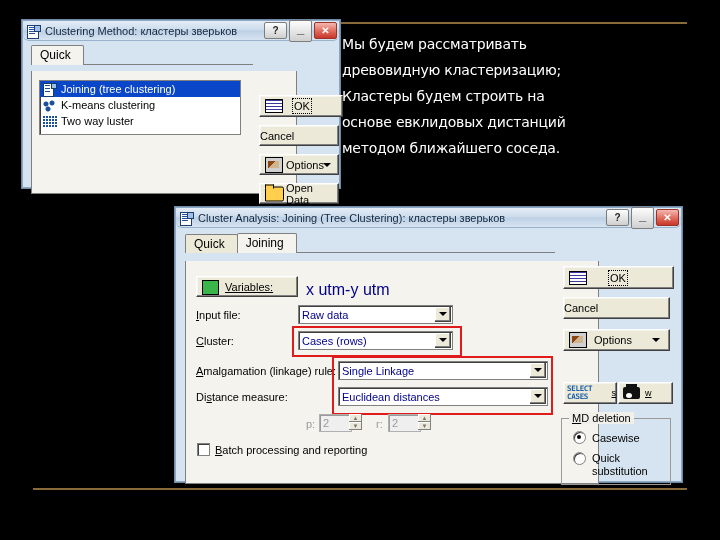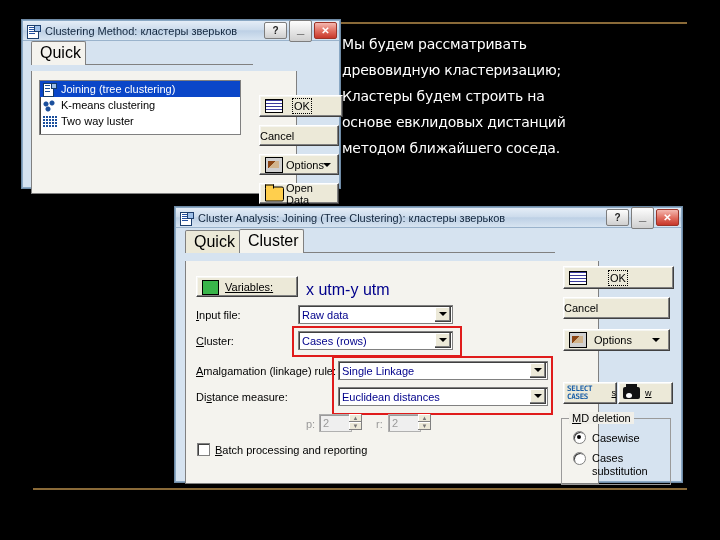--- a/index.html
+++ b/index.html
@@ -48,20 +48,21 @@
     font-size: 11px;
     color: #000;
   }
   .dlg .titlebar {
     height: 19px;
     background: linear-gradient(to bottom, #e4edf7 0%, #cddcec 45%, #bdd0e5 52%, #d7e4f1 100%);
     display: flex;
     align-items: center;
     padding: 0 2px 0 3px;
     border-bottom: 1px solid #9ab3cc;
+    border-radius: 6px;
   }
   .dlg .title-text {
     flex: 1;
     font-size: 11px;
     color: #12263d;
     padding-left: 4px;
     white-space: nowrap;
     overflow: hidden;
     font-family: "Liberation Sans", sans-serif;
   }
@@ -94,22 +95,22 @@
     position: absolute; left: 1px; top: 1px; width: 10px; height: 12px;
     background: #ffffff; border: 1px solid #1d3f6e;
   }
   .app-icon .bar { position:absolute; left:3px; background:#2350a0; height:1px; width:6px; }
   .app-icon .b1 { top: 3px; } .app-icon .b2 { top: 5px; } .app-icon .b3 { top: 7px; } .app-icon .b4 { top: 9px; }
   .app-icon .fold { position:absolute; right:0; top:1px; width:5px; height:5px; background:#9dbfe8; border:1px solid #1d3f6e;}
 
   
   .tabstrip { display: flex; align-items: flex-end; height: 18px; position: relative; }
   .tab {
-    font-size: 16px;
-    padding: 2px 4px 2px 8px;
+    font-size: 12px;
+    padding: 2px 12px 2px 8px;
     border: 1px solid #808080;
     border-bottom: none;
     background: #ece9d8;
     margin-right: -1px;
     position: relative;
     border-radius: 2px 2px 0 0;
     color: #000;
   }
   .tab.sel { background: #f4f3ee; padding-bottom: 3px; z-index: 2; border-color:#808080;}
   .tabline { flex: 1; border-bottom: 1px solid #808080; height: 0; }
@@ -387,21 +388,21 @@
         <div class="cbtn">?</div>
         <div class="cbtn min">_</div>
         <div class="cbtn close">✕</div>
       </div>
     </div>
 
     <div class="body">
 
       <div class="tabstrip" style="margin:7px 0 0 9px; width:370px;">
         <div class="tab">Quick</div>
-        <div class="tab sel">Cluster</div>
+        <div class="tab sel">Joining</div>
         <div class="tabline"></div>
       </div>
 
       <div class="panel" style="position:absolute; left:9px; top:26px; width:368px; height:222px;">
 
         <div class="btn" style="position:absolute; left:10px; top:15px; width:100px; height:19px; justify-content:flex-start;">
           <span style="position:absolute;left:5px;top:3px;width:15px;height:13px;background:#39b54a;border:1px solid #000;"></span>
           <span class="lbl u" style="margin-left:28px;">Variables:</span>
         </div>
         <div class="fieldval" style="position:absolute; left:120px; top:20px;">x utm-y utm</div>
@@ -493,20 +494,20 @@
       <div class="groupbox" style="left:385px; top:183px; width:108px; height:65px;">
         <span class="gtitle"><span style="text-decoration:underline">M</span>D deletion</span>
 
         <div class="row" style="position:absolute; left:11px; top:12px; gap:6px;">
           <span class="radio on"></span>
           <span class="lblrow">Casewise</span>
         </div>
 
         <div class="row" style="position:absolute; left:11px; top:33px; gap:6px; align-items:flex-start;">
           <span class="radio"></span>
-          <span class="lblrow" style="line-height:13px; width:70px;">Cases substitution</span>
+          <span class="lblrow" style="line-height:13px; width:70px;">Quick substitution</span>
         </div>
       </div>
 
     </div>
   </div>
 
 </div>
 
 </body></html>

